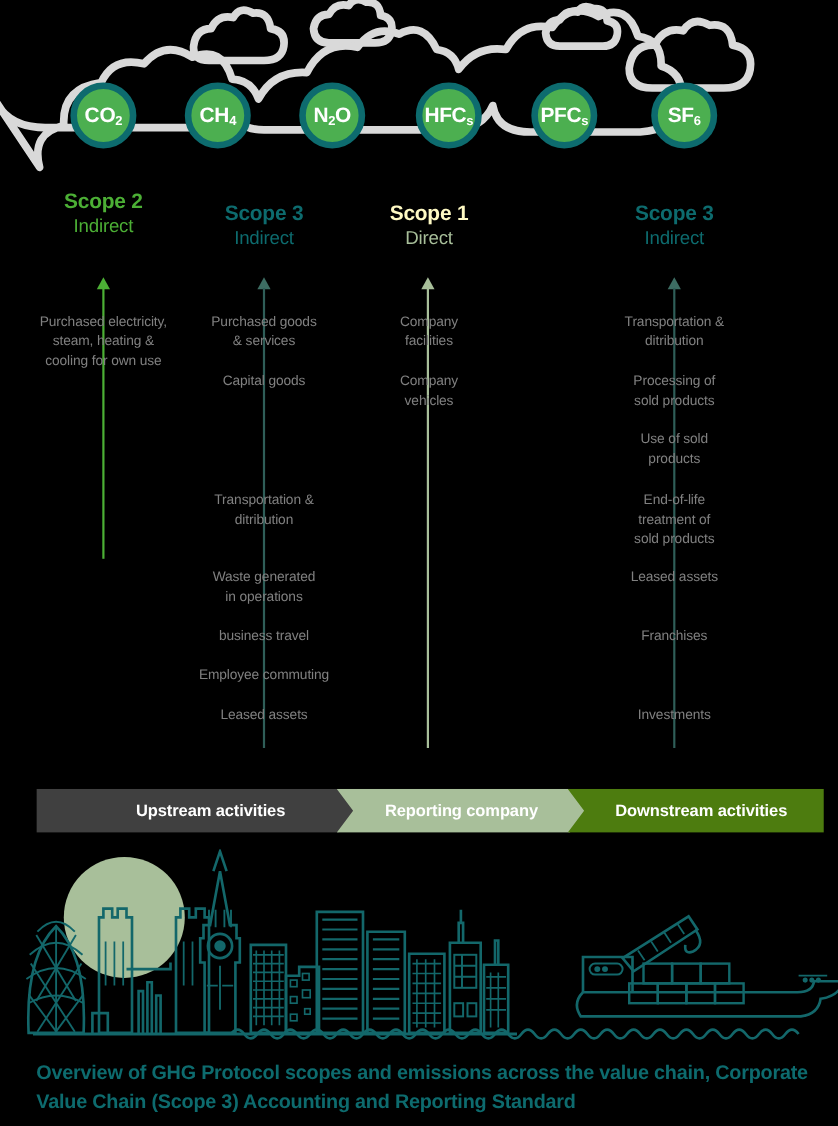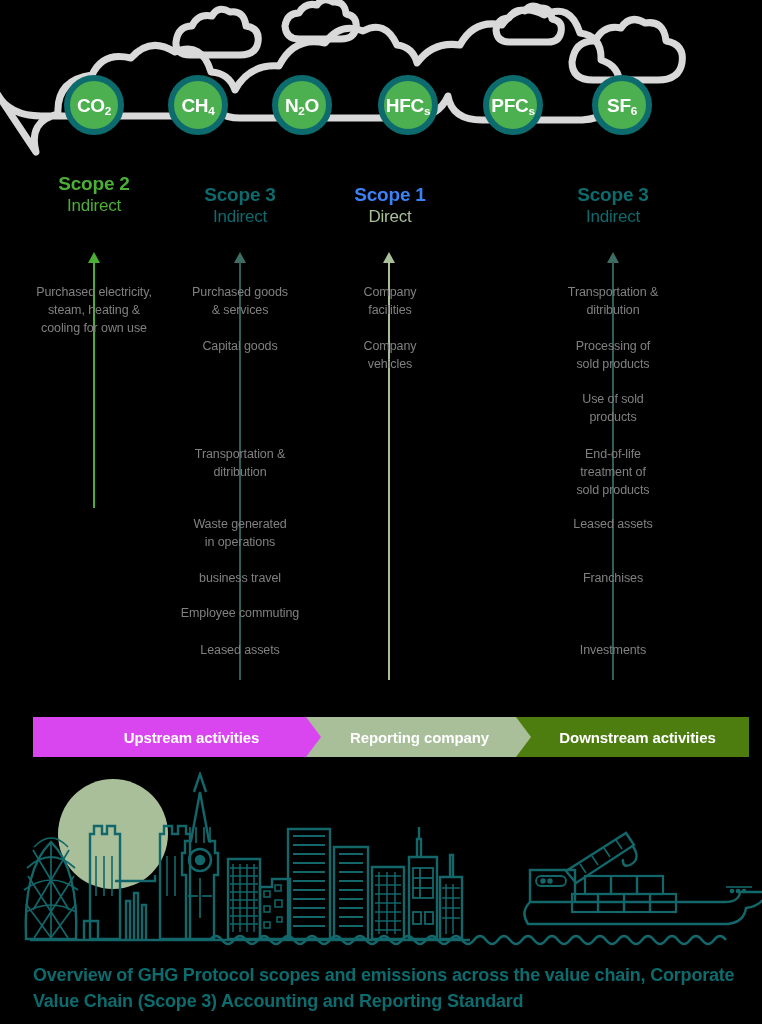--- a/index.html
+++ b/index.html
@@ -107,21 +107,21 @@
     color: #ffffff;
     font-size: 15px;
     font-weight: bold;
     letter-spacing: -0.1px;
     white-space: nowrap;
     position: relative;
     z-index: 2;
   }
   .seg-up {
     left: 0; width: 290px;
-    background: #d946ef;
+    background: #404040;
     clip-path: polygon(0 0, 275px 0, 290px 50%, 275px 100%, 0 100%);
     padding-left: 37px;
   }
   .seg-mid {
     left: 273px; width: 227px;
     background: #a8bf9a;
     clip-path: polygon(0 0, 212px 0, 227px 50%, 212px 100%, 0 100%, 15px 50%);
   }
   .seg-down {
     left: 483px; width: 233px;
@@ -205,21 +205,21 @@
   <div class="axis-line" style="left:239px; top:262px; height:418px; background:#2f5e58;"></div>
   <div class="item-label" style="left:160px; top:284px; width:160px;">Purchased goods<br>&amp; services</div>
   <div class="item-label" style="left:160px; top:338px; width:160px;">Capital goods</div>
   <div class="item-label" style="left:160px; top:446px; width:160px;">Transportation &amp;<br>ditribution</div>
   <div class="item-label" style="left:160px; top:516px; width:160px;">Waste generated<br>in operations</div>
   <div class="item-label" style="left:160px; top:570px; width:160px;">business travel</div>
   <div class="item-label" style="left:155px; top:605px; width:170px;">Employee commuting</div>
   <div class="item-label" style="left:160px; top:642px; width:160px;">Leased assets</div>
 
   <div class="column" style="left:310px; top:185px; width:160px;">
-    <div class="scope-title" style="color:#3b82f6;">Scope 1</div>
+    <div class="scope-title" style="color:#fef9c3;">Scope 1</div>
     <div class="scope-sub" style="color:#a8bf9a;">Direct</div>
   </div>
   <div class="arrow-head" style="left:383px; top:252px; border-bottom:11px solid #a8bf9a;"></div>
   <div class="axis-line" style="left:388px; top:262px; height:418px; background:#a8bf9a;"></div>
   <div class="item-label" style="left:310px; top:284px; width:160px;">Company<br>facilities</div>
   <div class="item-label" style="left:310px; top:338px; width:160px;">Company<br>vehicles</div>
 
   <div class="column" style="left:533px; top:185px; width:160px;">
     <div class="scope-title" style="color:#0d6b6e;">Scope 3</div>
     <div class="scope-sub" style="color:#0d6b6e;">Indirect</div>

